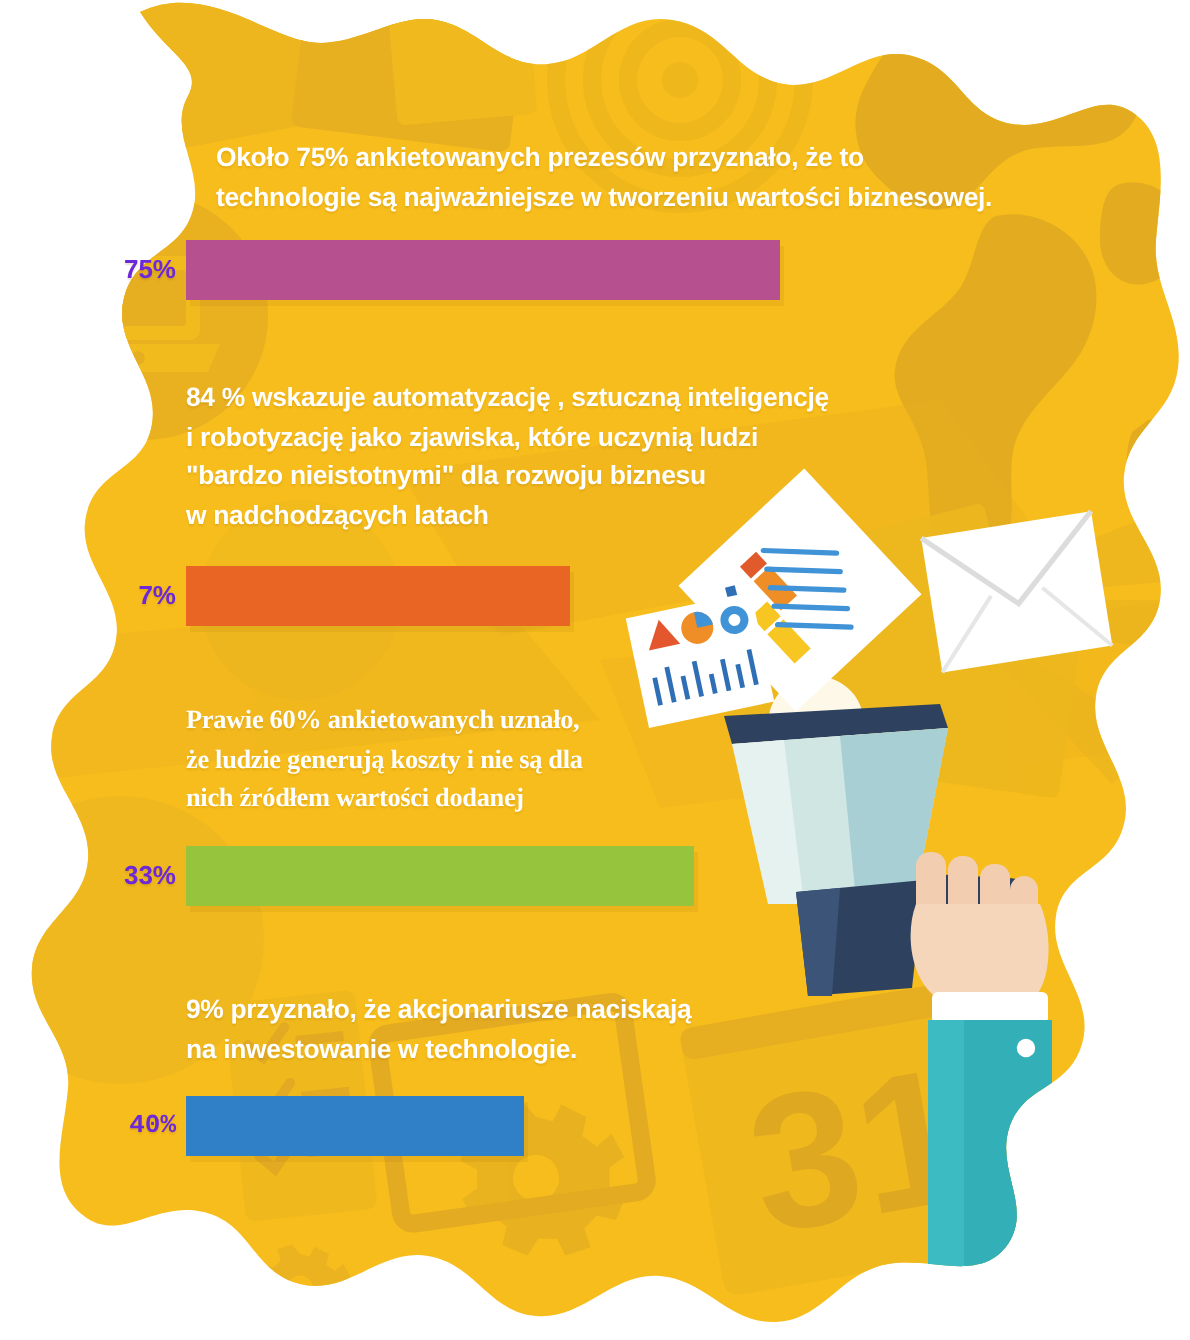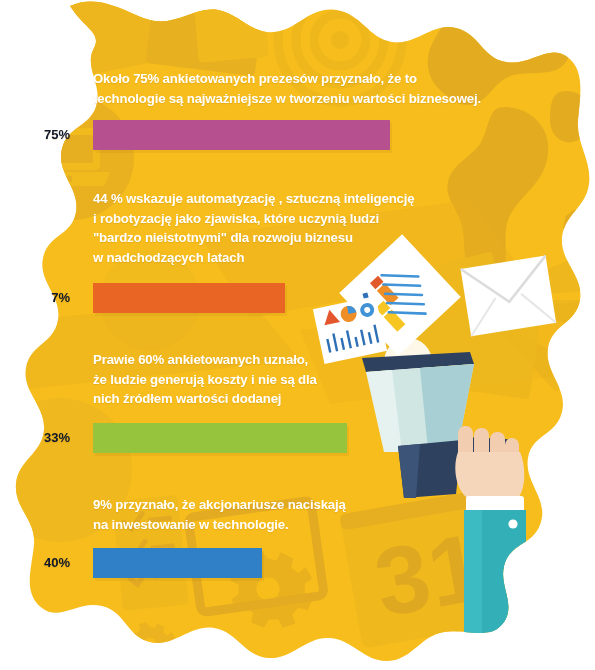--- a/index.html
+++ b/index.html
@@ -26,26 +26,26 @@
     font-weight:bold;
     font-size:13.2px;
     line-height:19.5px;
     letter-spacing:-0.15px;
     text-shadow:0 1px 1px rgba(150,100,0,.18);
     white-space:pre-line;
     margin:0;
   }
   .stat-label{
     position:absolute;
-    color:#0f172a;
+    color:#6d28d9;
     font-weight:bold;
     font-size:13px;
     text-align:right;
     width:52px;
-    left:18px;
+    left:36px;
     text-shadow:0 1px 1px rgba(150,100,0,.20);
   }
   .stat-bar{
     position:absolute;
     left:93px;
     height:30px;
   }
   .bar-shadow{
     position:absolute;
     left:93px;
@@ -325,48 +325,48 @@
         <rect x="464" y="510" width="62" height="160" fill="#33b0b7"></rect>
         <rect x="464" y="510" width="18" height="160" fill="#3cbcc2"></rect>
         <circle cx="513" cy="524" r="4.6" fill="#ffffff"></circle>
       </g>
     </g>
   </svg>
 
   <div id="content">
 
     <div class="stat-block">
-      <p class="stat-text" style="top:69px;">Około 75%  ankietowanych prezesów przyznało, że to
+      <p class="stat-text" style="top:69px;margin-left:15px;">Około 75%  ankietowanych prezesów przyznało, że to
 technologie są najważniejsze w tworzeniu wartości biznesowej.</p>
       <div class="bar-shadow" style="top:120px;width:297px;"></div>
       <div class="stat-bar" style="top:120px;width:297px;background:#b6508f;"></div>
       <div class="stat-label" style="top:127px;">75%</div>
     </div>
 
     <div class="stat-block">
-      <p class="stat-text" style="top:189px;">44 % wskazuje automatyzację , sztuczną inteligencję
+      <p class="stat-text" style="top:189px;">84 % wskazuje automatyzację , sztuczną inteligencję
 i robotyzację jako zjawiska, które uczynią ludzi
 "bardzo nieistotnymi" dla rozwoju biznesu
 w nadchodzących latach</p>
       <div class="bar-shadow" style="top:283px;width:192px;"></div>
       <div class="stat-bar" style="top:283px;width:192px;background:#e96524;"></div>
       <div class="stat-label" style="top:290px;">7%</div>
     </div>
 
     <div class="stat-block">
-      <p class="stat-text" style="top:350px;">Prawie 60% ankietowanych uznało,
+      <p class="stat-text" style="top:350px;font-family:Liberation Serif, serif;">Prawie 60% ankietowanych uznało,
 że ludzie generują koszty i nie są dla
 nich źródłem wartości dodanej</p>
       <div class="bar-shadow" style="top:423px;width:254px;"></div>
       <div class="stat-bar" style="top:423px;width:254px;background:#96c43c;"></div>
       <div class="stat-label" style="top:430px;">33%</div>
     </div>
 
     <div class="stat-block">
       <p class="stat-text" style="top:495px;">9% przyznało, że akcjonariusze naciskają
 na inwestowanie w technologie.</p>
       <div class="bar-shadow" style="top:548px;width:169px;"></div>
       <div class="stat-bar" style="top:548px;width:169px;background:#3080c8;"></div>
-      <div class="stat-label" style="top:555px;">40%</div>
+      <div class="stat-label" style="top:555px;font-family:Liberation Mono, monospace;">40%</div>
     </div>
 
   </div>
 </div>
 
 </body></html>

